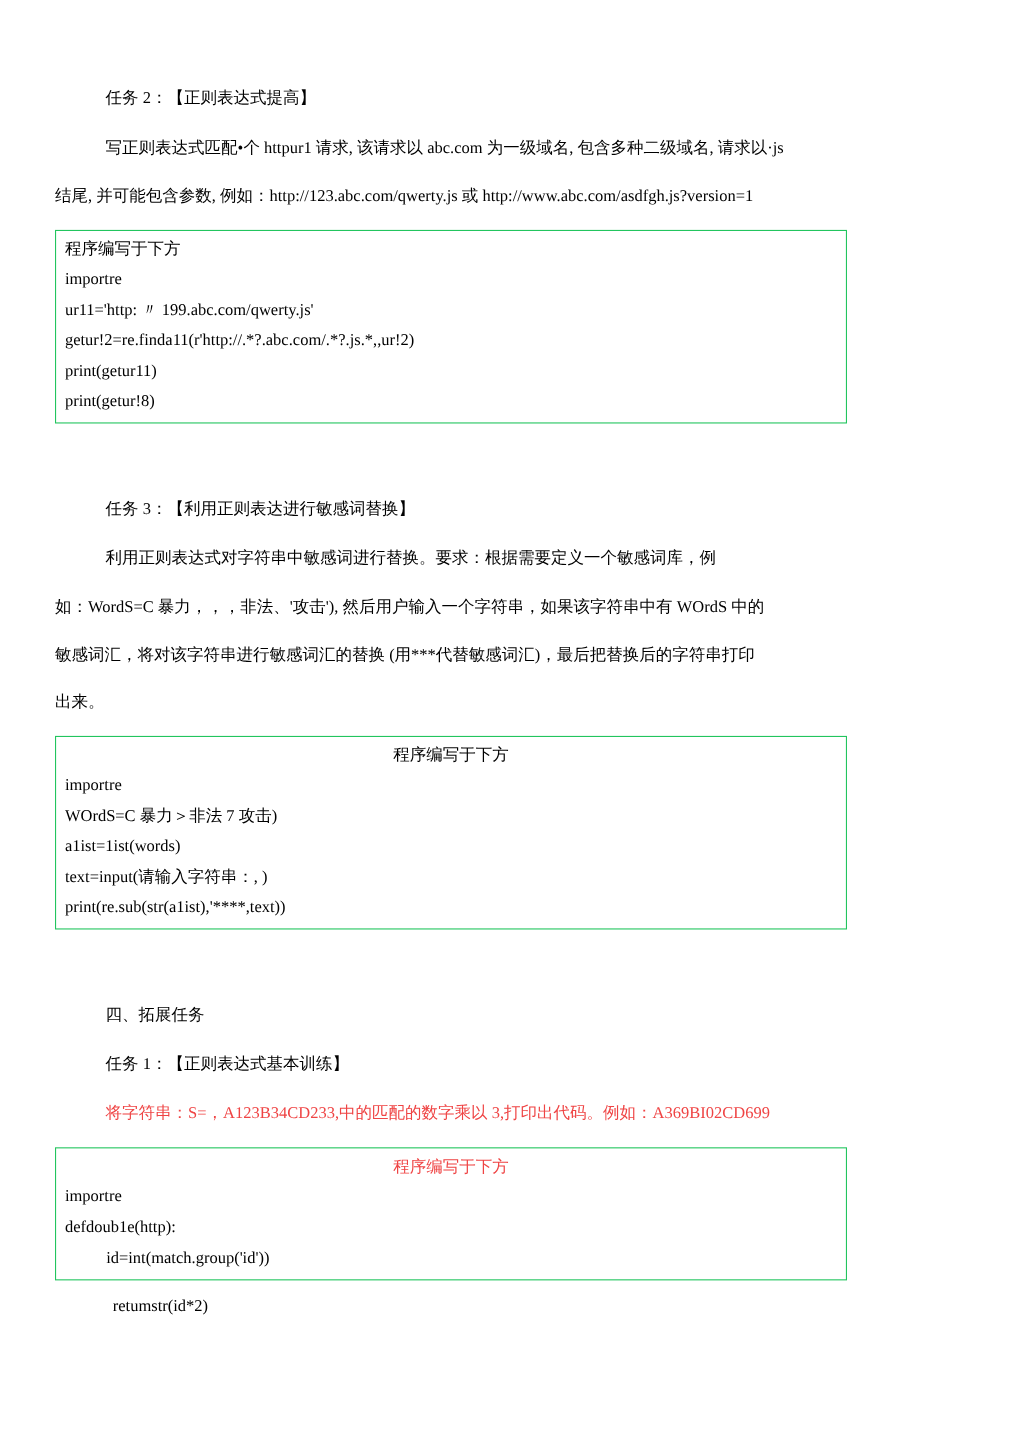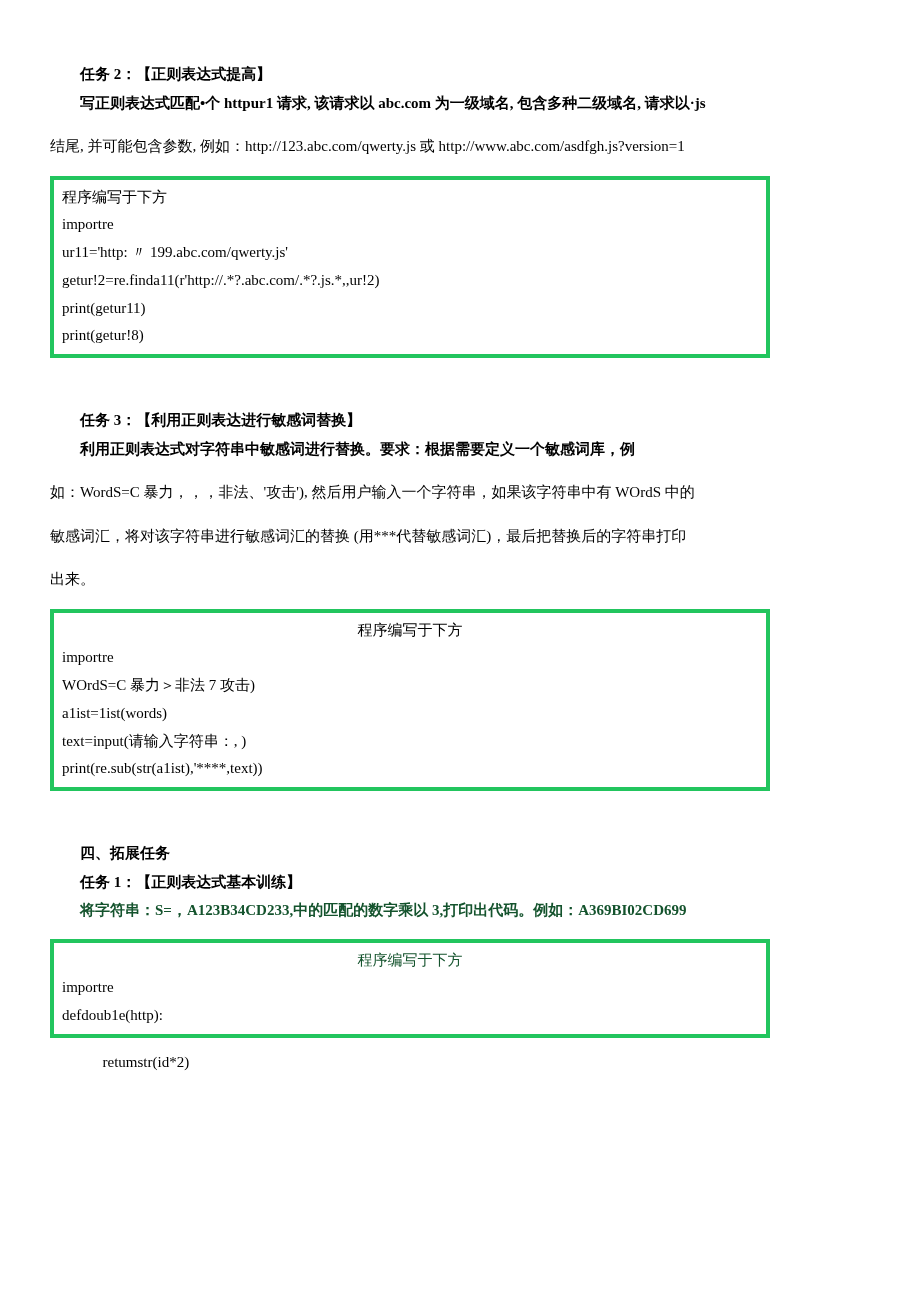--- a/index.html
+++ b/index.html
@@ -8,37 +8,36 @@
   line-height: 1.9;
   color: #000;
   background: #fff;
   margin: 0;
   padding: 60px 50px 60px 50px;
   width: 820px;
   box-sizing: border-box;
 }
 .indent {
   text-indent: 2em;
-  margin: 0;
-  font-weight: bold;
+  margin: 16px;
 }
 .code-box {
-  border: 4px solid #22c55e;
+  border: 1px solid #22c55e;
   margin: 14px 0 28px 0;
   padding: 4px 8px 4px 8px;
   line-height: 1.85;
 }
 .code-box p {
   margin: 0;
 }
 .center-title {
   text-align: center;
 }
 .blue {
-  color: #14532d;
+  color: #ef4444;
 }
 .section-gap {
   height: 20px;
 }
 </style>
 </head>
 <body>
 
 <p class="indent">任务 2：【正则表达式提高】</p>
 <p class="indent">写正则表达式匹配•个 httpur1 请求, 该请求以 abc.com 为一级域名, 包含多种二级域名, 请求以·js</p>
@@ -73,15 +72,16 @@
 <div class="section-gap"></div>
 
 <p class="indent">四、拓展任务</p>
 <p class="indent">任务 1：【正则表达式基本训练】</p>
 <p class="indent blue">将字符串：S=，A123B34CD233,中的匹配的数字乘以 3,打印出代码。例如：A369BI02CD699</p>
 
 <div class="code-box">
   <p class="center-title blue">程序编写于下方</p>
   <p>importre</p>
   <p>defdoub1e(http):</p>
+  <p style="text-indent:2.5em">id=int(match.group('id'))</p>
 </div>
 
 <p style="text-indent:3.5em; margin-top:-18px;">retumstr(id*2)</p>
 
 </body></html>

